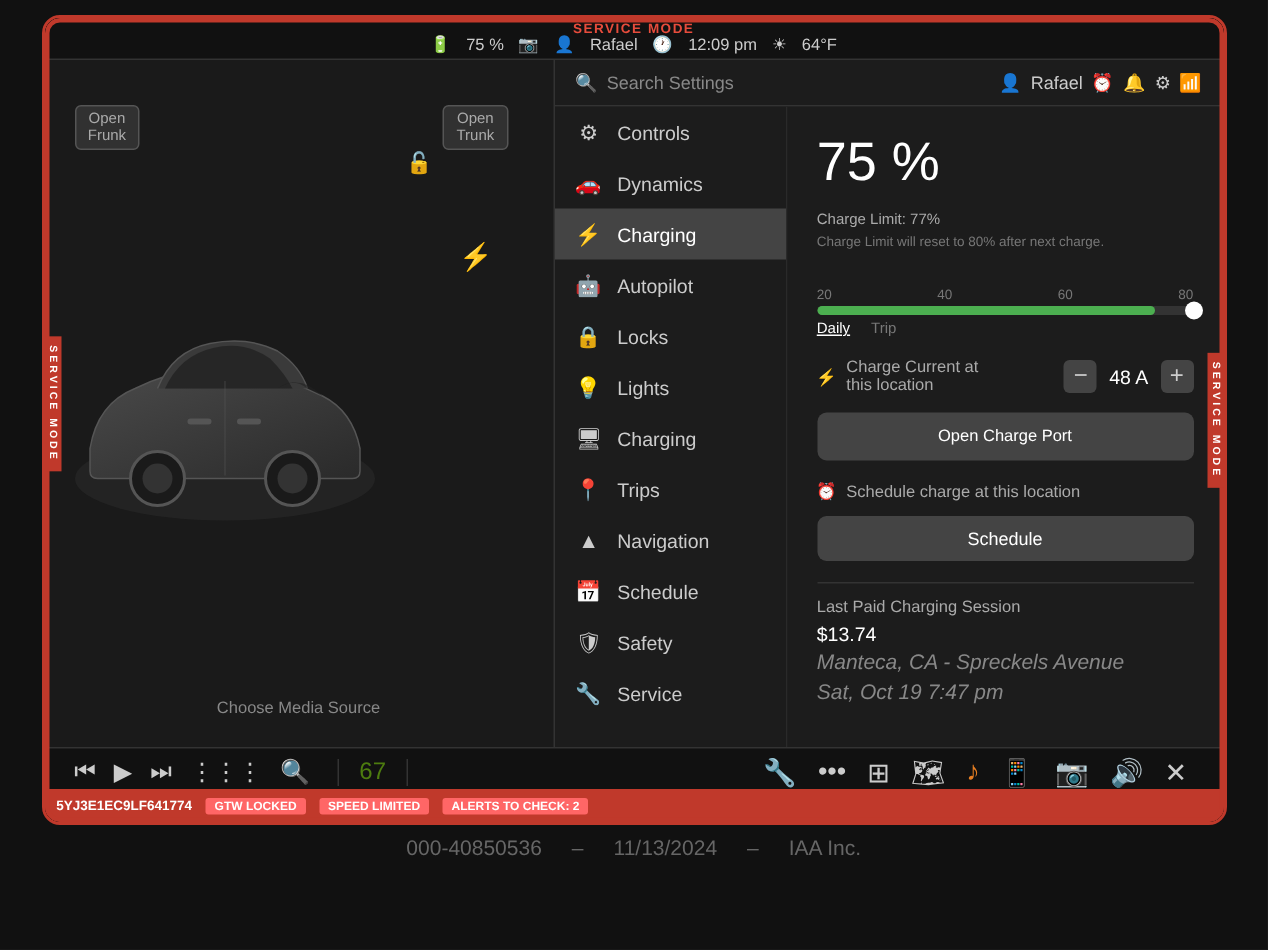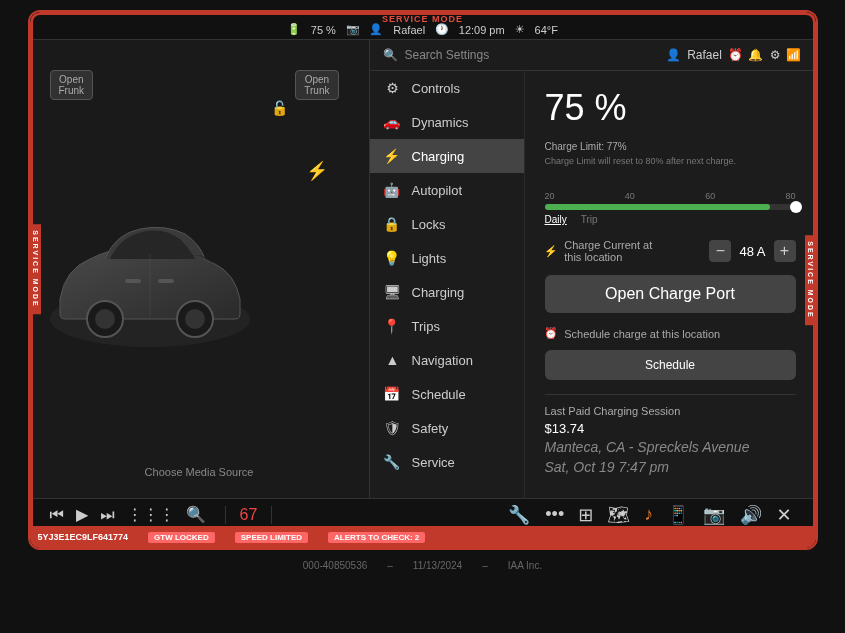--- a/index.html
+++ b/index.html
@@ -350,21 +350,21 @@
     }
 
     .open-charge-port-btn {
       background: #444;
       color: #fff;
       border: none;
       border-radius: 6px;
       padding: 10px;
       width: 100%;
       text-align: center;
-      font-size: 16px;
+      font-size: 11px;
       cursor: pointer;
       margin-bottom: 14px;
     }
 
     .schedule-row {
       display: flex;
       align-items: center;
       gap: 6px;
       color: #aaa;
       font-size: 11px;
@@ -419,21 +419,21 @@
     .vin-strip {
       position: absolute;
       bottom: 0;
       left: 0;
       right: 0;
       height: 22px;
       background: #c0392b;
       display: flex;
       align-items: center;
       padding: 0 8px;
-      gap: 20px;
+      gap: 9px;
     }
     .vin-text {
       color: #fff;
       font-size: 9px;
       font-weight: bold;
     }
     .vin-badge {
       background: #ff6666;
       color: #fff;
       font-size: 8px;
@@ -474,40 +474,40 @@
       color: #ccc;
       font-size: 18px;
       cursor: pointer;
     }
     .bottom-icon.red { color: #e74c3c; }
     .bottom-icon.orange { color: #e67e22; }
     .bottom-icon.teal { color: #1abc9c; }
     .bottom-icon.blue { color: #3498db; }
 
     .speed-display {
-      color: #ef4444;
+      color: #4d7c0f;
       font-size: 16px;
       font-weight: 300;
       padding: 0 14px;
       border-left: 1px solid #333;
       border-right: 1px solid #333;
     }
 
     
     .bottom-branding {
       width: 845px;
       height: 30px;
       display: flex;
       align-items: center;
       justify-content: center;
       gap: 20px;
     }
     .branding-text {
       color: #666;
-      font-size: 10px;
+      font-size: 14px;
     }
 
     .red-border-overlay {
       position: absolute;
       inset: 0;
       border: 3px solid #c0392b;
       border-radius: 10px;
       pointer-events: none;
       z-index: 5;
     }

